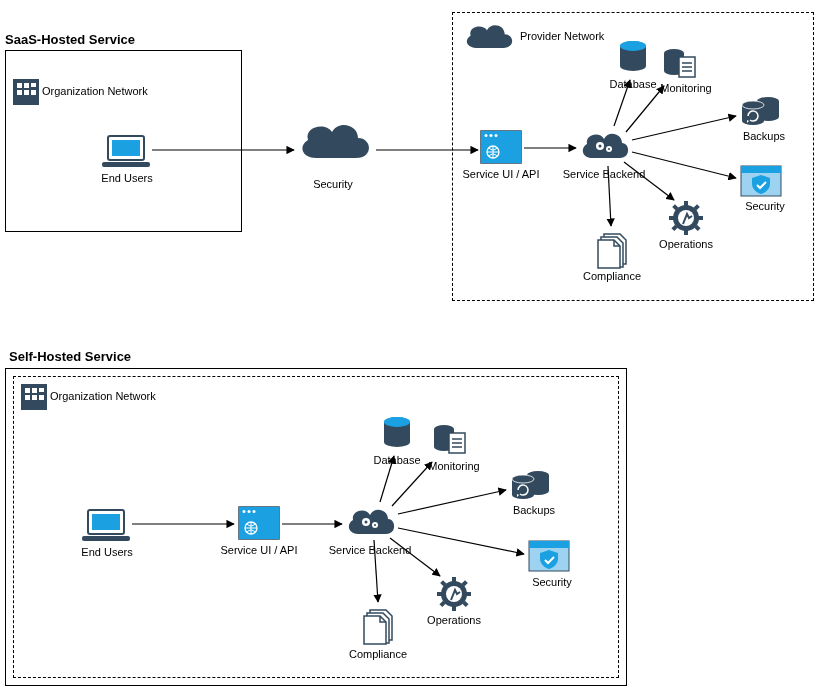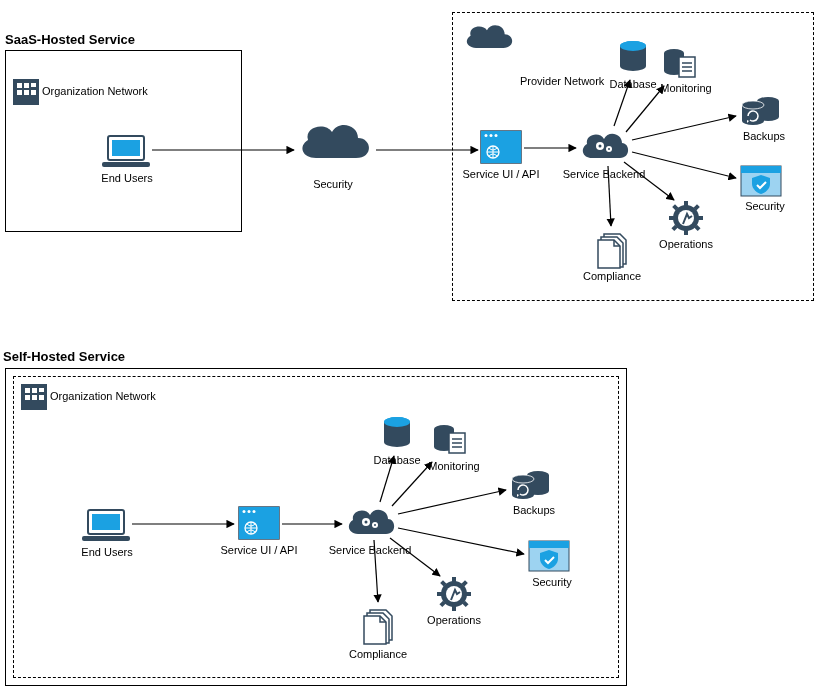--- a/index.html
+++ b/index.html
@@ -48,21 +48,21 @@
 <svg class="node" style="left:296px; top:118px;" width="78" height="48" viewBox="0 0 78 48">
   <path d="M20 40 C6 40 2 28 12 22 C8 8 30 4 36 14 C42 2 62 6 62 20 C76 20 78 40 60 40 Z" fill="#334a5e"></path>
 </svg>
 <div class="lbl" style="left:308px; top:178px; width:50px;">Security</div>
 
 <div class="box-dashed" style="left:452px; top:12px; width:360px; height:287px;"></div>
 
 <svg class="node" style="left:462px; top:22px;" width="54" height="30" viewBox="0 0 78 44">
   <path d="M20 38 C6 38 2 26 12 20 C8 6 30 2 36 12 C42 0 62 4 62 18 C76 18 78 38 60 38 Z" fill="#334a5e"></path>
 </svg>
-<div class="lbl" style="left:520px; top:30px; text-align:left;margin-top:45px;">Provider Network</div>
+<div class="lbl" style="left:520px; top:30px; text-align:left;">Provider Network</div>
 
 <svg class="node" style="left:480px; top:130px;" width="42" height="34" viewBox="0 0 42 34">
   <rect x="1" y="1" width="40" height="32" fill="#fff" stroke="#334a5e" stroke-width="1.5"></rect>
   <rect x="1" y="1" width="40" height="9" fill="#1ba1e2"></rect>
   <circle cx="6" cy="5.5" r="1.5" fill="#fff"></circle>
       <circle cx="11" cy="5.5" r="1.5" fill="#fff"></circle>
       <circle cx="16" cy="5.5" r="1.5" fill="#fff"></circle>
   <rect x="1" y="10" width="40" height="23" fill="#1ba1e2"></rect>
   <circle cx="13" cy="22" r="6" fill="none" stroke="#fff" stroke-width="1.3"></circle>
   <path d="M7 22 h12 M13 16 v12 M9 18 q4 4 8 0 M9 26 q4 -4 8 0" stroke="#fff" stroke-width="1" fill="none"></path>
@@ -153,21 +153,21 @@
   <line x1="524" y1="148" x2="576" y2="148" stroke="#000" stroke-width="1.2" marker-end="url(#arrow)"></line>
 
   <line x1="614" y1="126" x2="630" y2="80" stroke="#000" stroke-width="1.2" marker-end="url(#arrow)"></line>
   <line x1="626" y1="132" x2="664" y2="86" stroke="#000" stroke-width="1.2" marker-end="url(#arrow)"></line>
   <line x1="632" y1="140" x2="736" y2="116" stroke="#000" stroke-width="1.2" marker-end="url(#arrow)"></line>
   <line x1="632" y1="152" x2="736" y2="178" stroke="#000" stroke-width="1.2" marker-end="url(#arrow)"></line>
   <line x1="624" y1="162" x2="674" y2="200" stroke="#000" stroke-width="1.2" marker-end="url(#arrow)"></line>
   <line x1="608" y1="166" x2="611" y2="226" stroke="#000" stroke-width="1.2" marker-end="url(#arrow)"></line>
 </svg>
 
-<div class="title" style="left:3px; top:349px;">Self-Hosted Service</div>
+<div class="title" style="left:9px; top:349px;">Self-Hosted Service</div>
 
 <div class="box-solid" style="left:5px; top:368px; width:620px; height:316px;"></div>
 
 <div class="box-dashed" style="left:13px; top:376px; width:604px; height:300px;"></div>
 
 <svg class="node" style="left:20px; top:383px;" width="28" height="28" viewBox="0 0 28 28">
   <rect x="1" y="1" width="26" height="26" fill="#334a5e"></rect>
   <rect x="5" y="5" width="5" height="5" fill="#fff"></rect>
       <rect x="12" y="5" width="5" height="5" fill="#fff"></rect>
       <rect x="19" y="5" width="5" height="4" fill="#fff"></rect>

